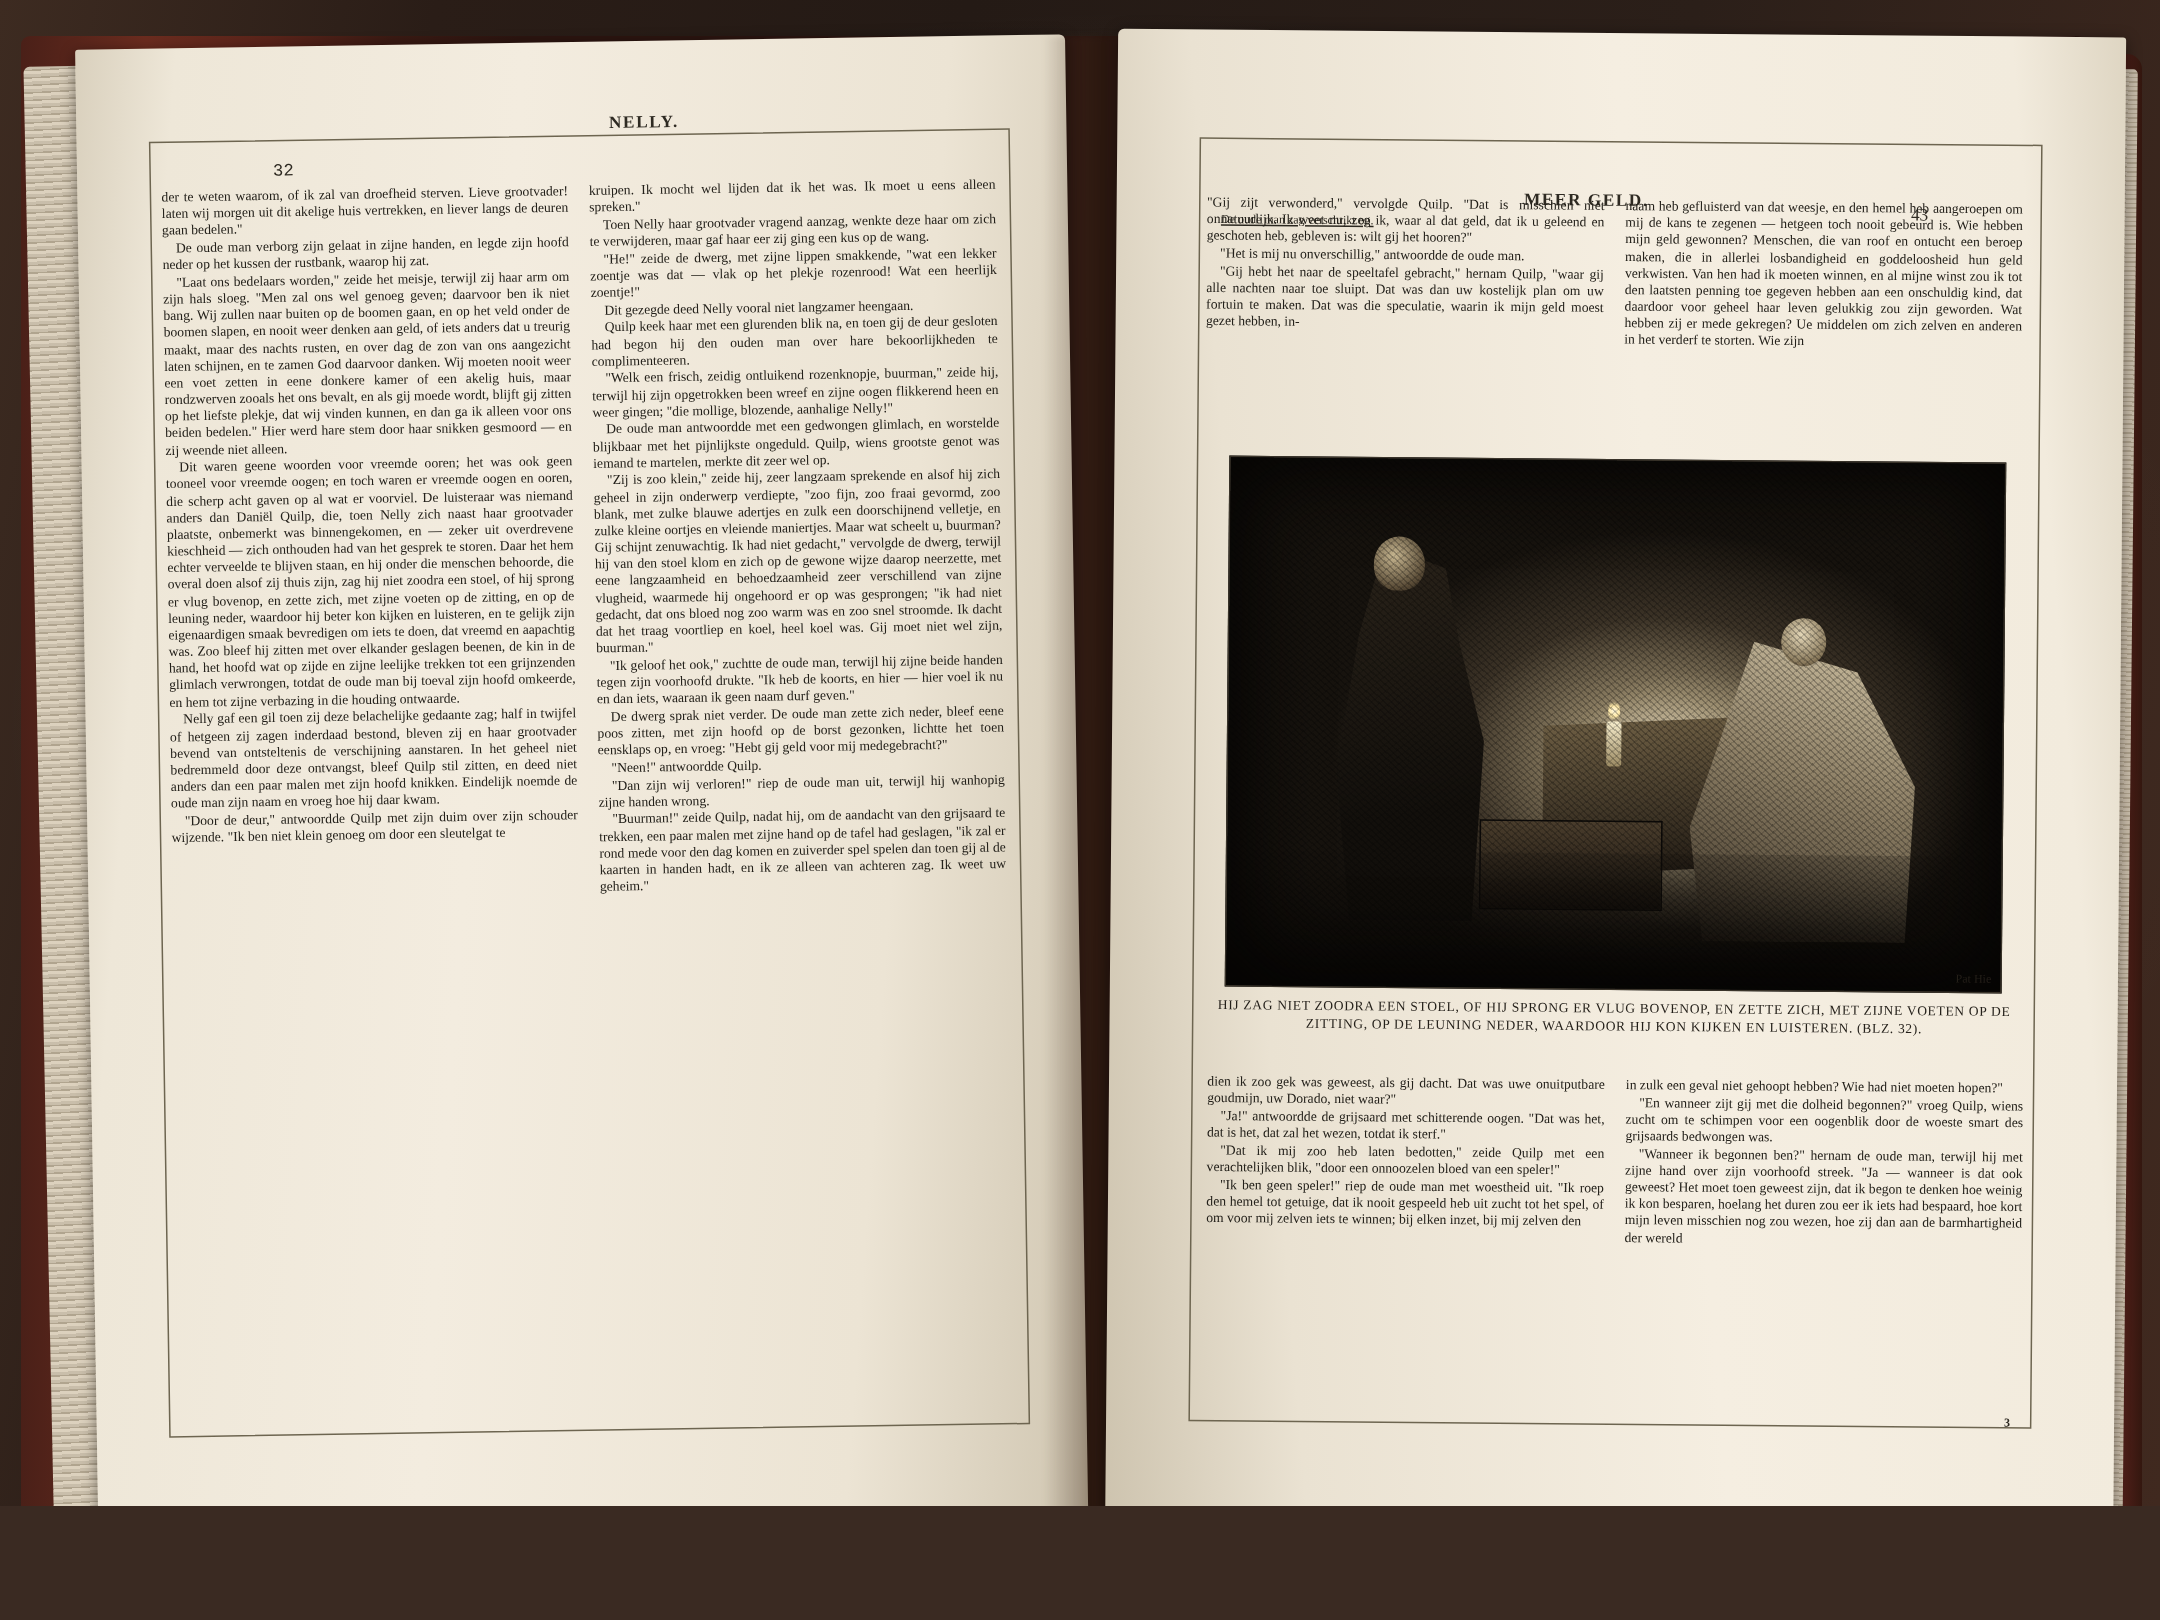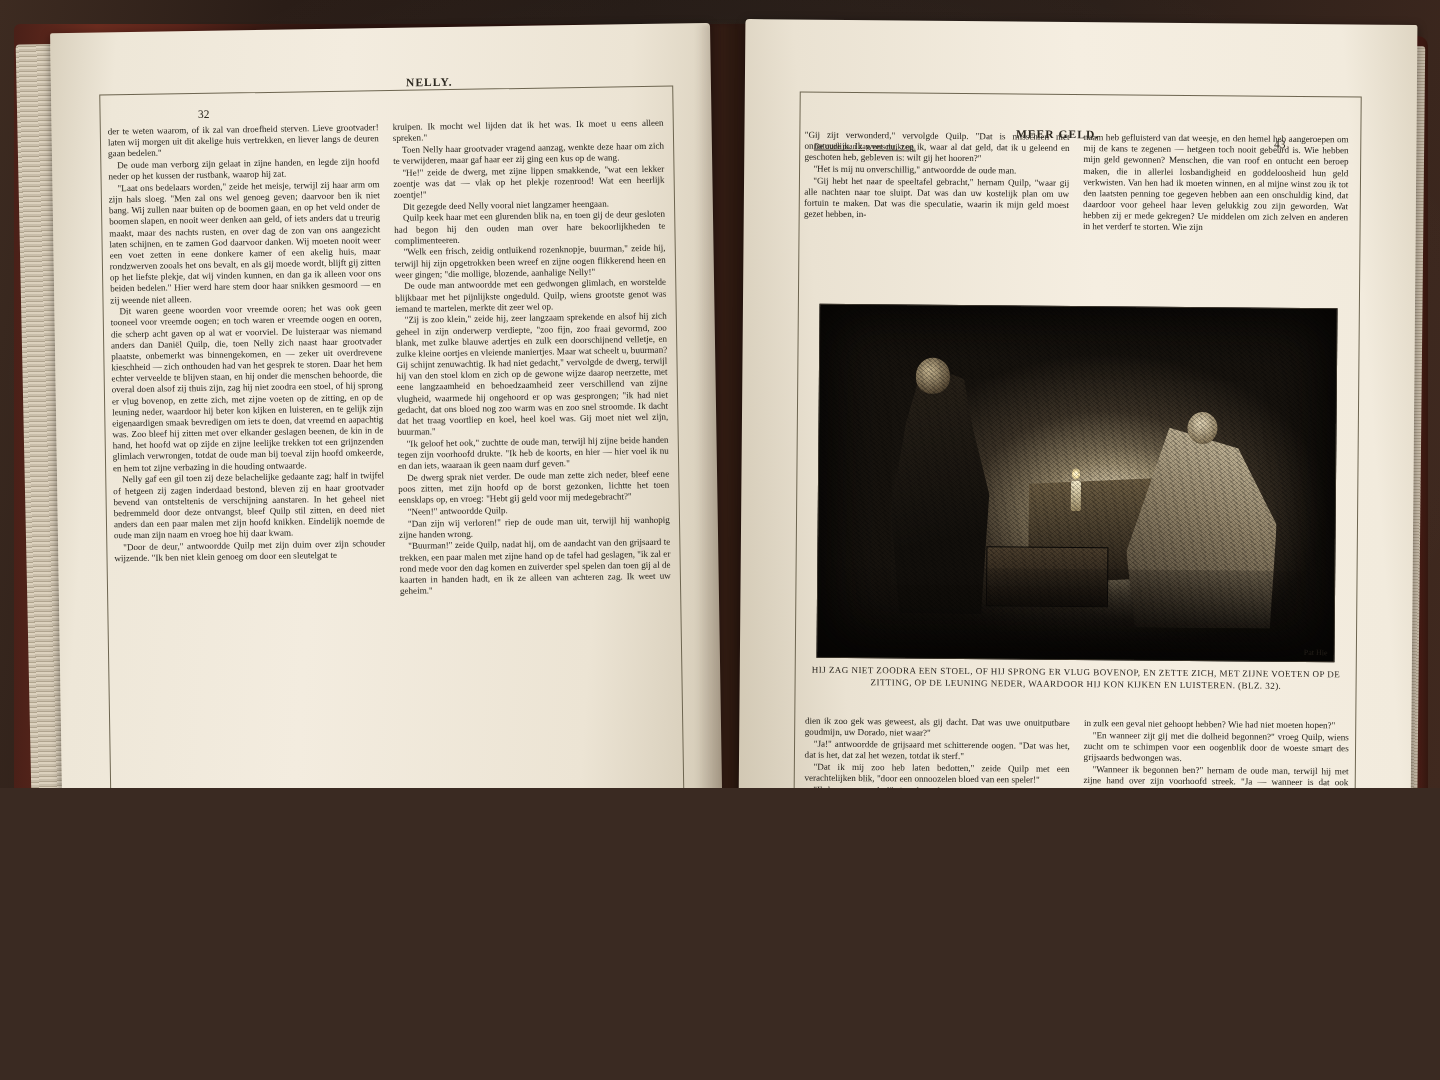--- a/index.html
+++ b/index.html
@@ -1,21 +1,21 @@
 <!DOCTYPE html>
 <html><head>
 <meta charset="utf-8">
 <style>
   html,body{margin:0;padding:0;}
   body{
     width:1440px;height:1080px;overflow:hidden;
     background:#3a2a22;
     font-family:"Liberation Serif", serif;
   }
-  #stage{position:relative;width:1440px;height:788px;overflow:hidden;}
+  #stage{position:relative;width:1440px;height:1004px;overflow:hidden;}
 
   
   .bg-dark{position:absolute;inset:0;background:#2e211b;}
   .bg-grad{position:absolute;inset:0;
     background:
       radial-gradient(ellipse 1100px 700px at 52% 48%, rgba(255,250,235,0.06), rgba(0,0,0,0) 70%),
       linear-gradient(100deg,#3d2b21 0%,#2a1d17 18%,#241a15 40%,#2b1f19 70%,#40291f 100%);
   }
 
   
@@ -182,21 +182,21 @@
     <div class="cover"></div>
     <div class="cover-right"></div>
 
     <div class="edge-stack"></div>
     <div class="fore-edge"></div>
 
     <div class="paper page-left"></div>
     <div class="frame frame-left"></div>
 
     <div class="runhead" style="left:400px;top:70px;transform:rotate(-0.9deg);">NELLY.</div>
-    <div class="folio" style="left:192px;top:102px;transform:rotate(-0.9deg);">32</div>
+    <div class="folio" style="left:176px;top:102px;transform:rotate(-0.9deg);font-family:Liberation Mono, monospace;">32</div>
 
     <div class="cols cols-left">
       <div class="col">
         <p class="noind">der te weten waarom, of ik zal van droefheid sterven. Lieve grootvader! laten wij morgen uit dit akelige huis vertrekken, en liever langs de deuren gaan bedelen."</p>
         <p>De oude man verborg zijn gelaat in zijne handen, en legde zijn hoofd neder op het kussen der rustbank, waarop hij zat.</p>
         <p>"Laat ons bedelaars worden," zeide het meisje, terwijl zij haar arm om zijn hals sloeg. "Men zal ons wel genoeg geven; daarvoor ben ik niet bang. Wij zullen naar buiten op de boomen gaan, en op het veld onder de boomen slapen, en nooit weer denken aan geld, of iets anders dat u treurig maakt, maar des nachts rusten, en over dag de zon van ons aangezicht laten schijnen, en te zamen God daarvoor danken. Wij moeten nooit weer een voet zetten in eene donkere kamer of een akelig huis, maar rondzwerven zooals het ons bevalt, en als gij moede wordt, blijft gij zitten op het liefste plekje, dat wij vinden kunnen, en dan ga ik alleen voor ons beiden bedelen." Hier werd hare stem door haar snikken gesmoord — en zij weende niet alleen.</p>
         <p>Dit waren geene woorden voor vreemde ooren; het was ook geen tooneel voor vreemde oogen; en toch waren er vreemde oogen en ooren, die scherp acht gaven op al wat er voorviel. De luisteraar was niemand anders dan Daniël Quilp, die, toen Nelly zich naast haar grootvader plaatste, onbemerkt was binnengekomen, en — zeker uit overdrevene kieschheid — zich onthouden had van het gesprek te storen. Daar het hem echter verveelde te blijven staan, en hij onder die menschen behoorde, die overal doen alsof zij thuis zijn, zag hij niet zoodra een stoel, of hij sprong er vlug bovenop, en zette zich, met zijne voeten op de zitting, en op de leuning neder, waardoor hij beter kon kijken en luisteren, en te gelijk zijn eigenaardigen smaak bevredigen om iets te doen, dat vreemd en aapachtig was. Zoo bleef hij zitten met over elkander geslagen beenen, de kin in de hand, het hoofd wat op zijde en zijne leelijke trekken tot een grijnzenden glimlach verwrongen, totdat de oude man bij toeval zijn hoofd omkeerde, en hem tot zijne verbazing in die houding ontwaarde.</p>
         <p>Nelly gaf een gil toen zij deze belachelijke gedaante zag; half in twijfel of hetgeen zij zagen inderdaad bestond, bleven zij en haar grootvader bevend van ontsteltenis de verschijning aanstaren. In het geheel niet bedremmeld door deze ontvangst, bleef Quilp stil zitten, en deed niet anders dan een paar malen met zijn hoofd knikken. Eindelijk noemde de oude man zijn naam en vroeg hoe hij daar kwam.</p>
         <p>"Door de deur," antwoordde Quilp met zijn duim over zijn schouder wijzende. "Ik ben niet klein genoeg om door een sleutelgat te</p>
       </div>

